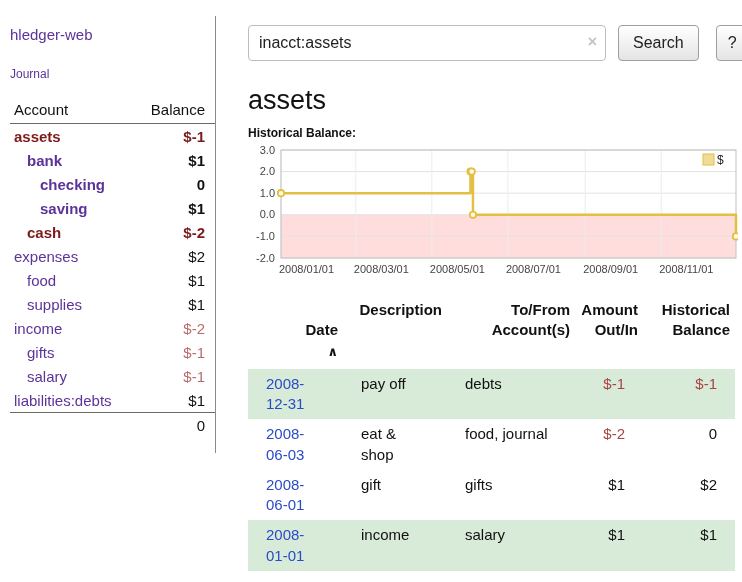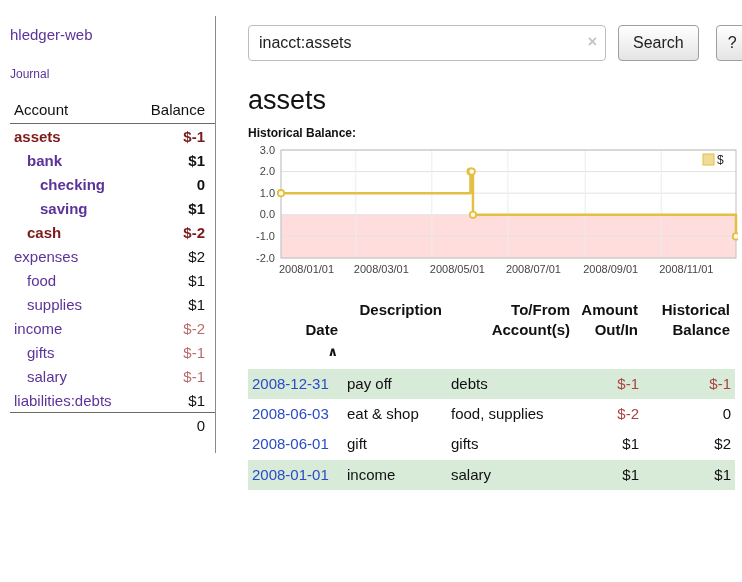--- a/index.html
+++ b/index.html
@@ -37,21 +37,21 @@
   h2{font-size:27px;font-weight:400;margin:24px 0 10px;}
   .chart-label{font-size:12px;font-weight:bold;margin:0 0 2px;}
   .chart{display:block;}
   .chart .tick{font-size:11px;fill:#444;}
   .chart .legend{font-size:12px;fill:#222;}
 
   
   .register{border-collapse:collapse;margin-top:12px;font-size:15px;}
   .register th{font-weight:bold;text-align:right;vertical-align:top;white-space:pre-line;
                padding:2px 5px 8px;line-height:1.35;}
-  .register td{vertical-align:top;padding:5px 4px;line-height:1.35;}
+  .register td{vertical-align:top;padding:5px 18px;line-height:1.35;}
   .register .right{text-align:right;}
   .register td.accounts{white-space:pre-line;}
   .register tr.shaded{background:var(--row-green,#d8ead8);}
   .register td.neg{color:var(--negative-register,#aa4443);}
   .register td.date a{color:var(--link-blue,#2a4bc7);}
   .sort{font-size:13px;font-weight:bold;}
 </style>
 </head>
 <body>
 
@@ -203,21 +203,21 @@
           <tr class="shaded">
             <td class="date"><a href="#">2008-12-31</a></td>
             <td class="desc">pay off</td>
             <td class="accounts">debts</td>
             <td class="right neg">$-1</td>
             <td class="right neg">$-1</td>
           </tr>
           <tr>
             <td class="date"><a href="#">2008-06-03</a></td>
             <td class="desc">eat &amp; shop</td>
-            <td class="accounts">food, supplies</td>
+            <td class="accounts">food, journal</td>
             <td class="right neg">$-2</td>
             <td class="right">0</td>
           </tr>
           <tr>
             <td class="date"><a href="#">2008-06-01</a></td>
             <td class="desc">gift</td>
             <td class="accounts">gifts</td>
             <td class="right">$1</td>
             <td class="right">$2</td>
           </tr>

